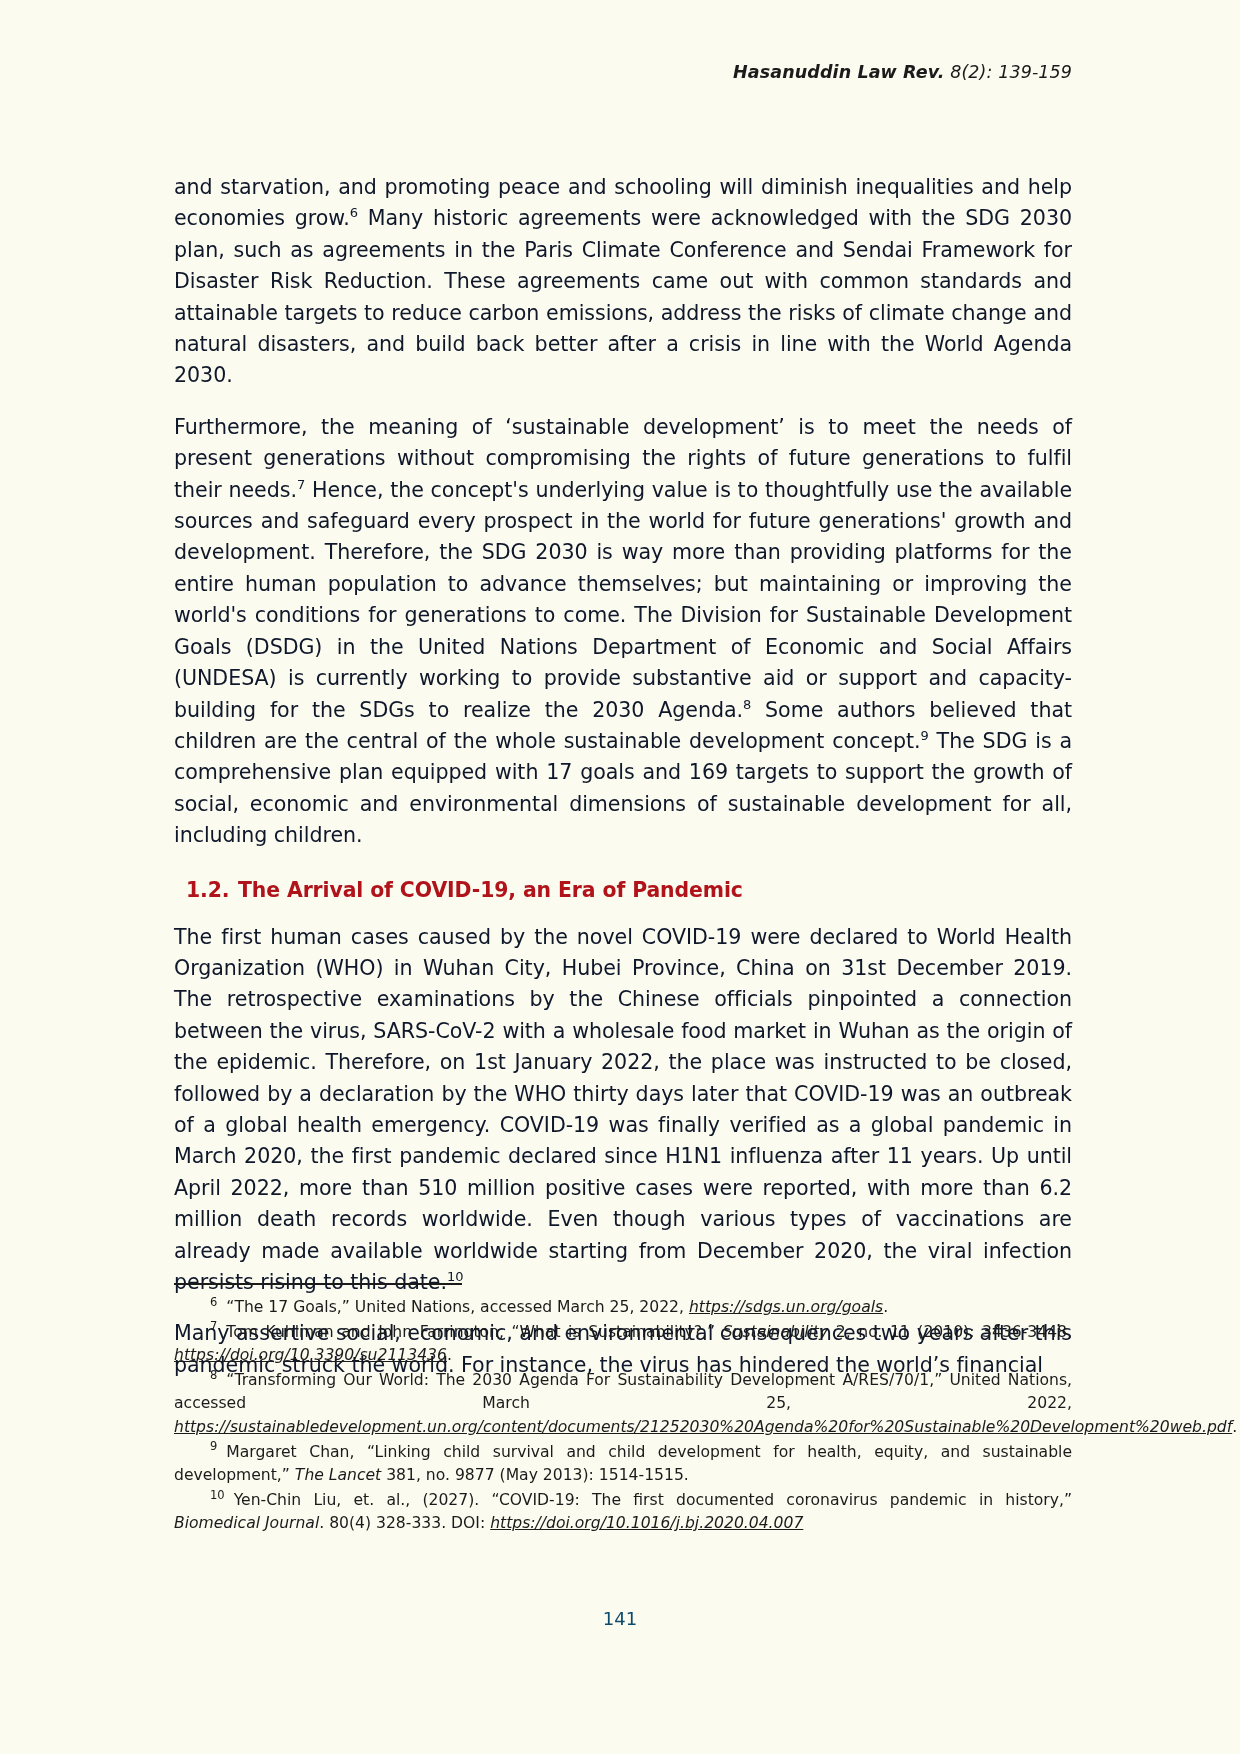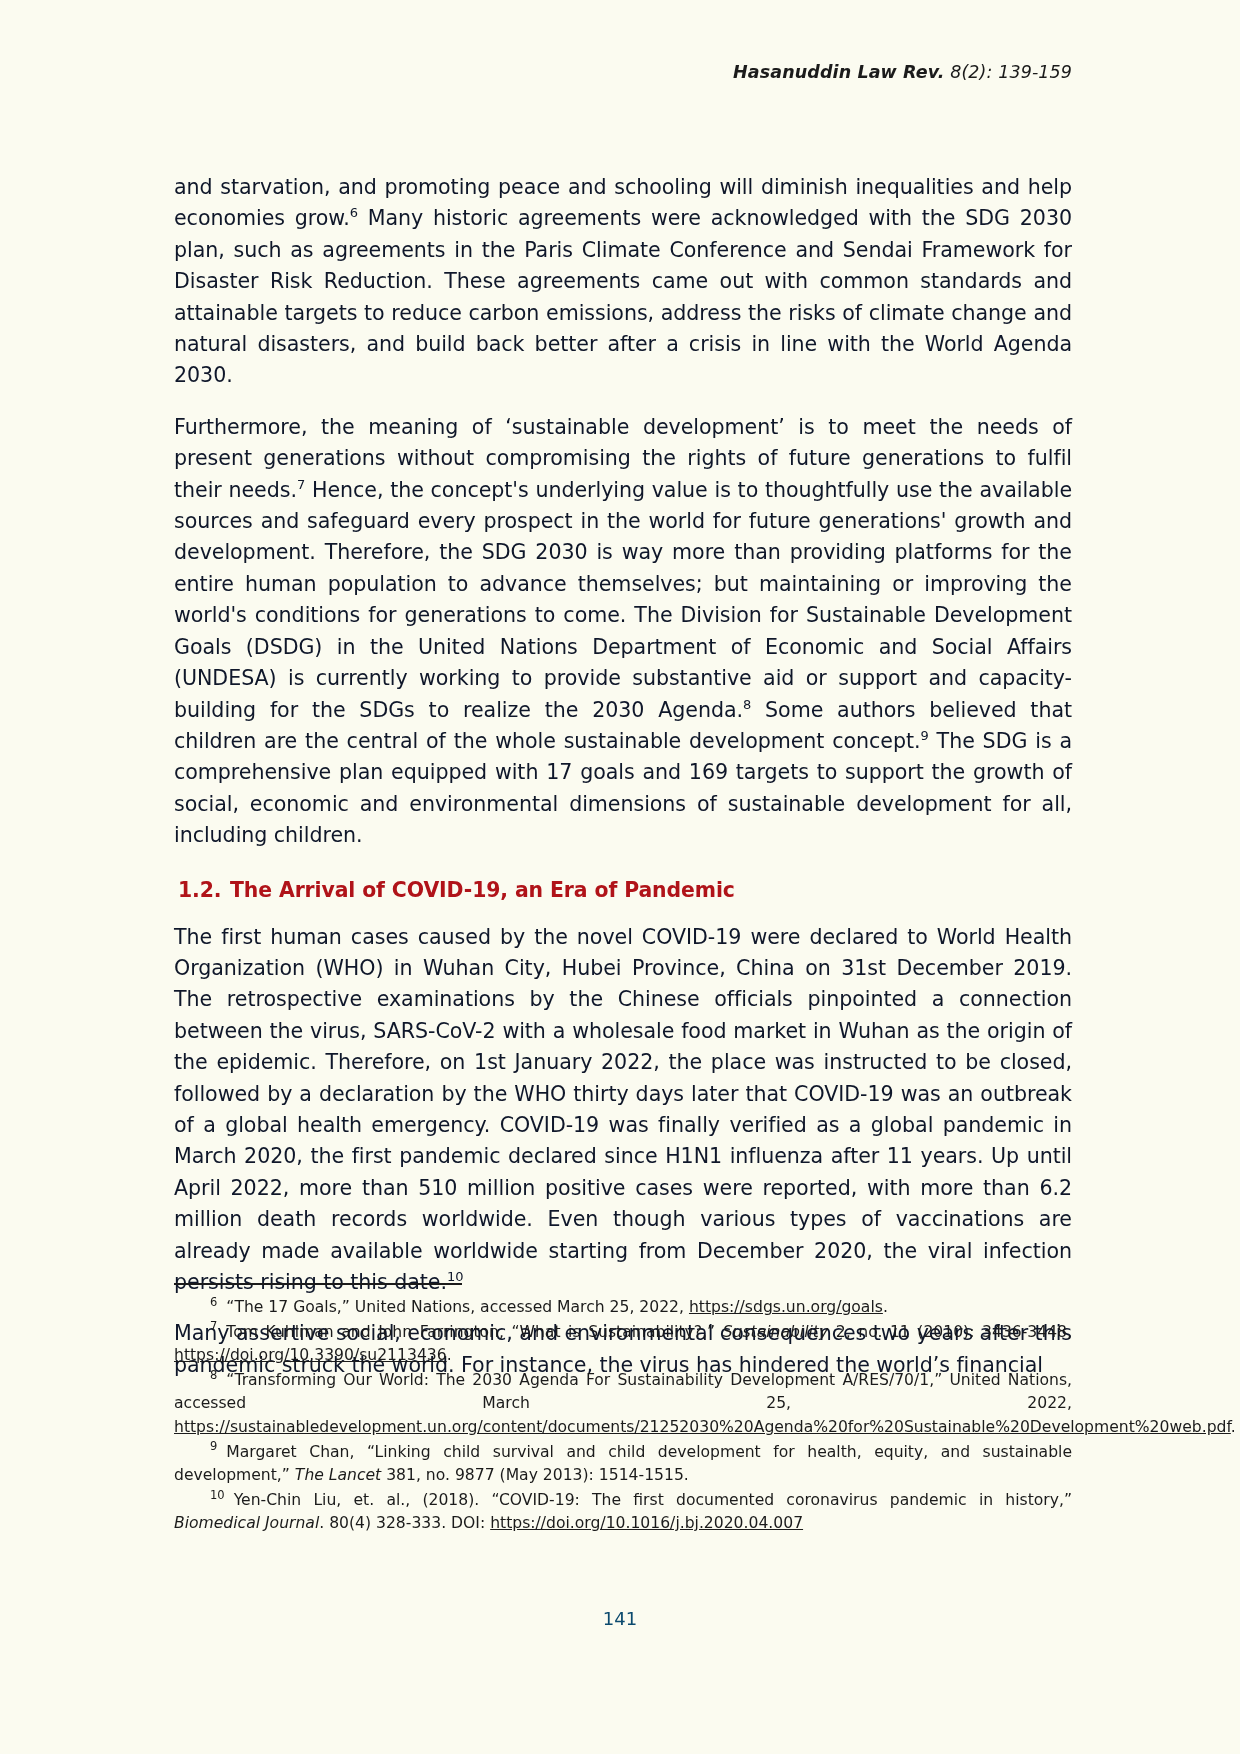--- a/index.html
+++ b/index.html
@@ -64,21 +64,21 @@
   }
   p.body-par:last-child { margin-bottom: 0; }
 
   sup.fn {
     font-size: 13px;
     vertical-align: super;
     line-height: 0;
   }
 
   h2.section-heading {
-    margin: 26px 0 20px 4px;
+    margin: 26px 0 20px 12px;
     font-size: 20.4px;
     font-weight: bold;
     color: #b01319;
     letter-spacing: -0.1px;
   }
   h2.section-heading .num {
     display: inline-block;
     min-width: 52px;
   }
 
@@ -105,20 +105,21 @@
     text-indent: 36px;
   }
   p.footnote sup.fn-num {
     font-size: 11.5px;
     vertical-align: super;
     line-height: 0;
     margin-right: 9px;
   }
   .u {
     text-decoration: underline;
+    font-style: italic;
   }
   .it {
     font-style: italic;
   }
 
   
   .page-number {
     position: absolute;
     left: 0;
     top: 1608px;
@@ -155,18 +156,18 @@
     <div class="fn-rule"></div>
 
     <p class="footnote"><sup class="fn-num">6</sup><span>“The 17 Goals,” United Nations, accessed March 25, 2022, </span><span class="u">https://sdgs.un.org/goals</span><span>.</span></p>
 
     <p class="footnote"><sup class="fn-num">7</sup><span>Tom Kuhlman and John Farrington, “What is Sustainability?,” </span><span class="it">Sustainability</span><span> 2, no. 11 (2010): 3436-3448, </span><span class="u">https://doi.org/10.3390/su2113436</span><span>.</span></p>
 
     <p class="footnote"><sup class="fn-num">8</sup><span>“Transforming Our World: The 2030 Agenda For Sustainability Development A/RES/70/1,” United Nations, accessed March 25, 2022, </span><span class="u">https://sustainabledevelopment.un.org/content/documents/21252030%20Agenda%20for%20Sustainable%20Development%20web.pdf</span><span>.</span></p>
 
     <p class="footnote"><sup class="fn-num">9</sup><span>Margaret Chan, “Linking child survival and child development for health, equity, and sustainable development,” </span><span class="it">The Lancet</span><span> 381, no. 9877 (May 2013): 1514-1515.</span></p>
 
-    <p class="footnote"><sup class="fn-num">10</sup><span>Yen-Chin Liu, et. al., (2018). “COVID-19: The first documented coronavirus pandemic in history,” </span><span class="it">Biomedical Journal</span><span>. 80(4) 328-333. DOI:  </span><span class="u">https://doi.org/10.1016/j.bj.2020.04.007</span></p>
+    <p class="footnote"><sup class="fn-num">10</sup><span>Yen-Chin Liu, et. al., (2027). “COVID-19: The first documented coronavirus pandemic in history,” </span><span class="it">Biomedical Journal</span><span>. 80(4) 328-333. DOI:  </span><span class="u">https://doi.org/10.1016/j.bj.2020.04.007</span></p>
   </div>
 
   <div class="page-number">141</div>
 
 </div>
 
 </body></html>

